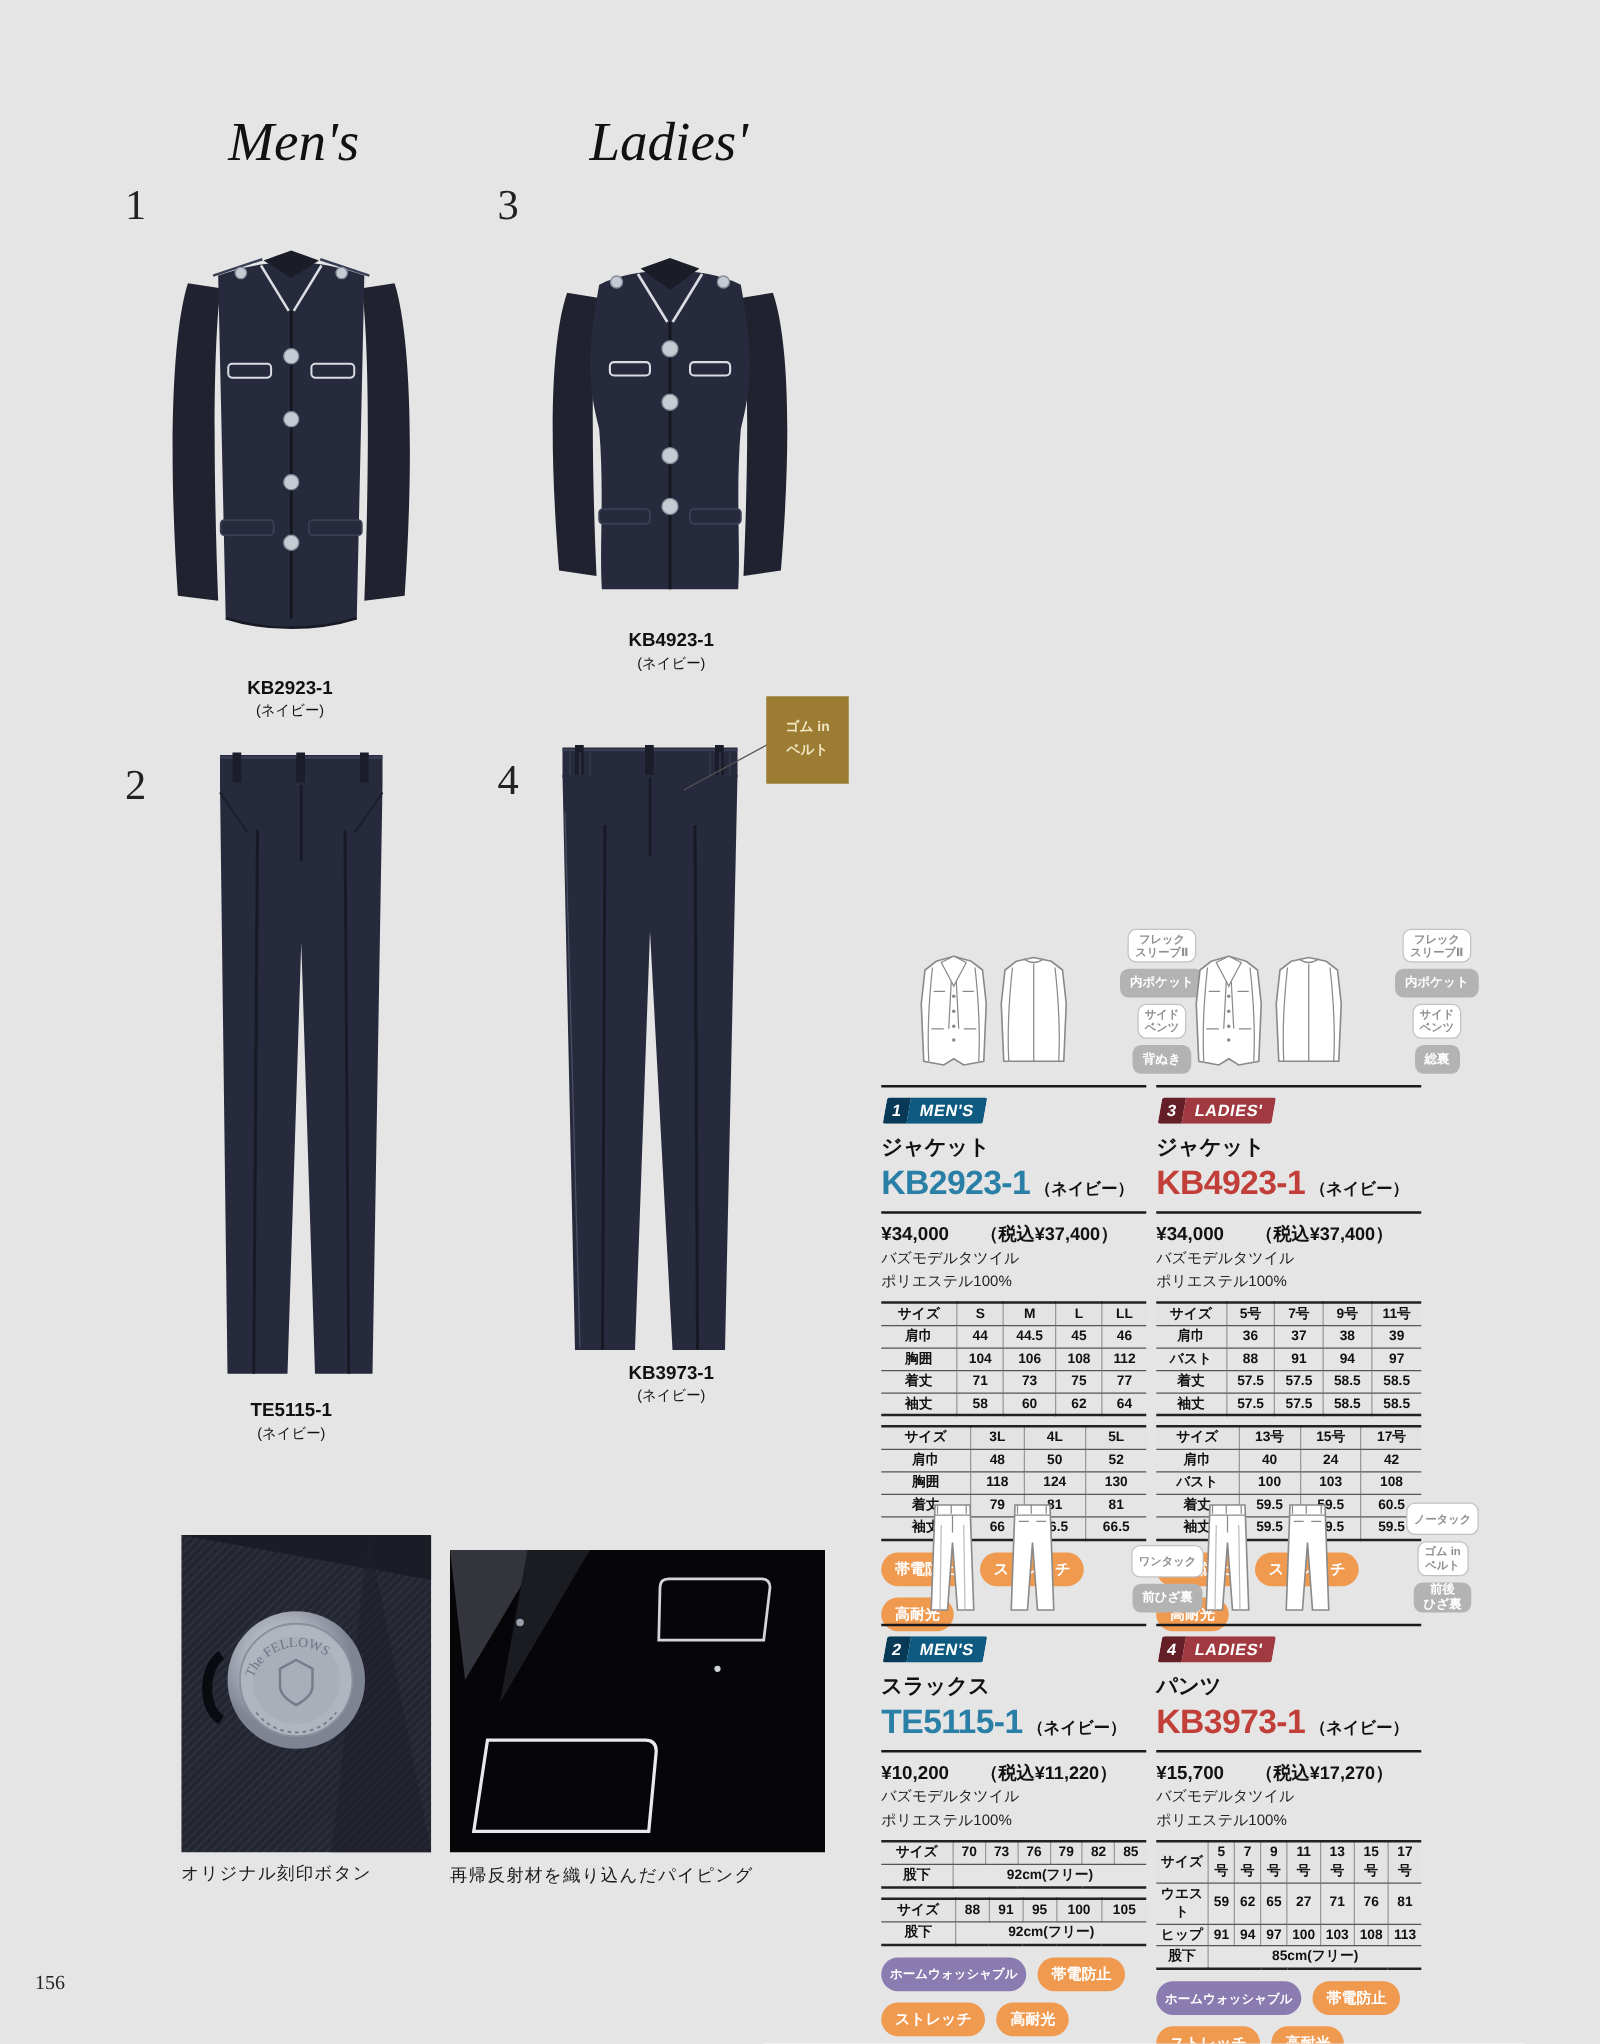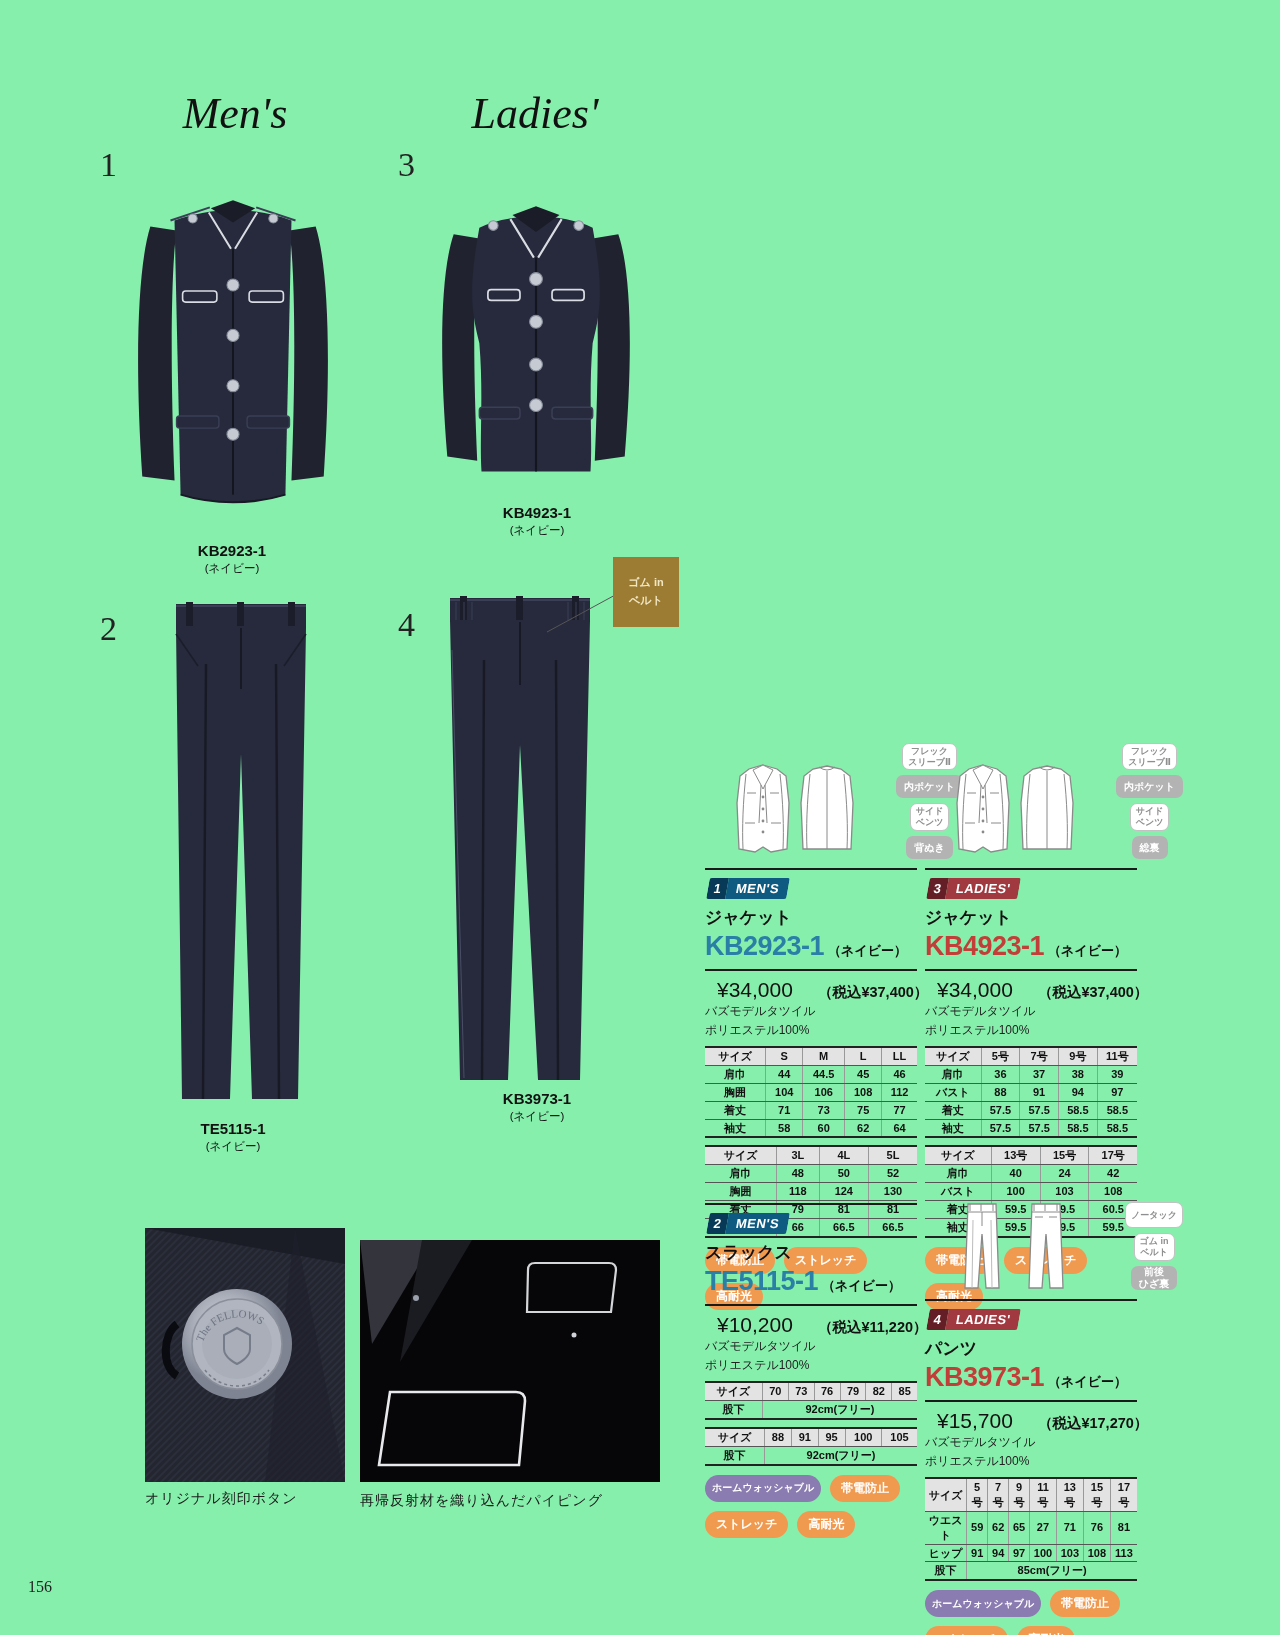--- a/index.html
+++ b/index.html
@@ -1,16 +1,16 @@
 <!DOCTYPE html>
 <html><head>
 <meta charset="utf-8">
 <style>
   html,body{margin:0;padding:0;background:#fff;}
-  .page{position:relative;width:1280px;height:1635px;background:#86efac;overflow:hidden;
+  .page{position:relative;width:1280px;height:1635px;background:#e5e5e5;overflow:hidden;
         font-family:"Liberation Sans","DejaVu Sans",sans-serif;color:#111;}
   
   .sec-hdr{position:absolute;font-family:"Liberation Serif","DejaVu Serif",serif;
            font-style:italic;font-size:44px;color:#111;width:220px;text-align:center;}
   .photo-num{position:absolute;font-family:"Liberation Serif","DejaVu Serif",serif;
              font-size:34px;color:#222;}
   .photo{position:absolute;}
   .photo-label{position:absolute;width:220px;text-align:center;}
   .photo-label .pcode{font-size:15px;font-weight:bold;color:#111;}
   .photo-label .pcolor{font-size:11.5px;color:#111;margin-top:2px;}
@@ -41,21 +41,21 @@
   .gnum{width:19px;display:flex;align-items:center;justify-content:center;color:#fff;font-size:13px;}
   .glabel{display:flex;align-items:center;padding:0 9px;color:#fff;font-size:13px;letter-spacing:.5px;}
   .mens .gnum{background:#083a58}.mens .glabel{background:#0e5a80}
   .ladies .gnum{background:#641f26}.ladies .glabel{background:#a03a40}
   .itype{font-size:17px;font-weight:bold;margin-top:7px;color:#111;}
   .code-line{margin-top:2px;white-space:nowrap;}
   .code{font-size:27px;font-weight:bold;letter-spacing:-.5px;}
   .mens .code{color:#2a7fa6}.ladies .code{color:#c13f38}
   .cnote{font-size:13px;font-weight:bold;color:#111;margin-left:4px;}
   .price-line{margin-top:7px;color:#111;white-space:nowrap;}
-  .price{font-size:21px;font-weight:normal;margin-left:12px;}
+  .price{font-size:15px;font-weight:bold;}
   .ptax{font-size:14.5px;font-weight:bold;padding-left:25px;}
   .mat{font-size:12px;color:#222;line-height:1.55;}
   .mat:first-of-type{margin-top:5px;}
   .size-table{width:100%;border-collapse:collapse;margin-top:7px;border-top:2px solid #222;
               border-bottom:2px solid #222;font-size:11px;}
   .size-table th,.size-table td{border:1px solid #999;border-top:1px solid #555;border-bottom:1px solid #555;
               padding:1px 2px;text-align:center;font-weight:bold;color:#111;line-height:1.35;}
   .size-table tr>*:first-child{border-left:none;}
   .size-table tr>*:last-child{border-right:none;}
   .size-table tr:first-child th{background:#e3e3e3;}
@@ -446,20 +446,37 @@
           </tr>
         </tbody>
       </table>
       <div class="badges">
         <span class="badge orange">帯電防止</span>
         <span class="badge orange">ストレッチ</span>
         <span class="badge orange">高耐光</span>
       </div>
     </div>
   <div class="panel mens" style="left:705px;top:1196px;">
+      <div class="panel-art pants-art">
+        <svg class="la-front" width="58" height="92" viewBox="0 0 58 92">
+          <path d="M15,4 H43 L46,88 H33 L29,34 L25,88 H12 Z" fill="#fff" stroke="#8a8a8a" stroke-width="1.3"></path>
+          <path d="M15,12 H43 M29,12 V26 M17,4 v7 M28,4 v7 M40,4 v7" fill="none" stroke="#8a8a8a"></path>
+          <path d="M20,20 L19,88 M38,20 L39,88" stroke="#bbb"></path>
+        </svg>
+        <svg class="la-back" width="58" height="92" viewBox="0 0 58 92">
+          <path d="M15,4 H43 L46,88 H33 L29,34 L25,88 H12 Z" fill="#fff" stroke="#8a8a8a" stroke-width="1.3"></path>
+          <path d="M15,12 H43 M18,17 h8 M32,17 h8 M17,4 v7 M28,4 v7 M40,4 v7" fill="none" stroke="#8a8a8a"></path>
+        </svg>
+        <div class="tag-rows">
+          <div class="tag-row">
+            <span class="ftag outline">ワンタック</span>
+            <span class="ftag fill">前ひざ裏</span>
+          </div>
+        </div>
+      </div>
       <div class="rule"></div>
       <div class="gender-row"><span class="gbadge">
           <span class="gnum">2</span>
           <span class="glabel">MEN'S</span>
         </span></div>
       <div class="itype">スラックス</div>
       <div class="code-line"><span class="code">TE5115-1</span><span class="cnote">（ネイビー）</span></div>
       <div class="rule"></div>
       <div class="price-line"><span class="price">¥10,200</span><span class="ptax">（税込¥11,220）</span></div>
       <div class="mat">バズモデルタツイル</div>

